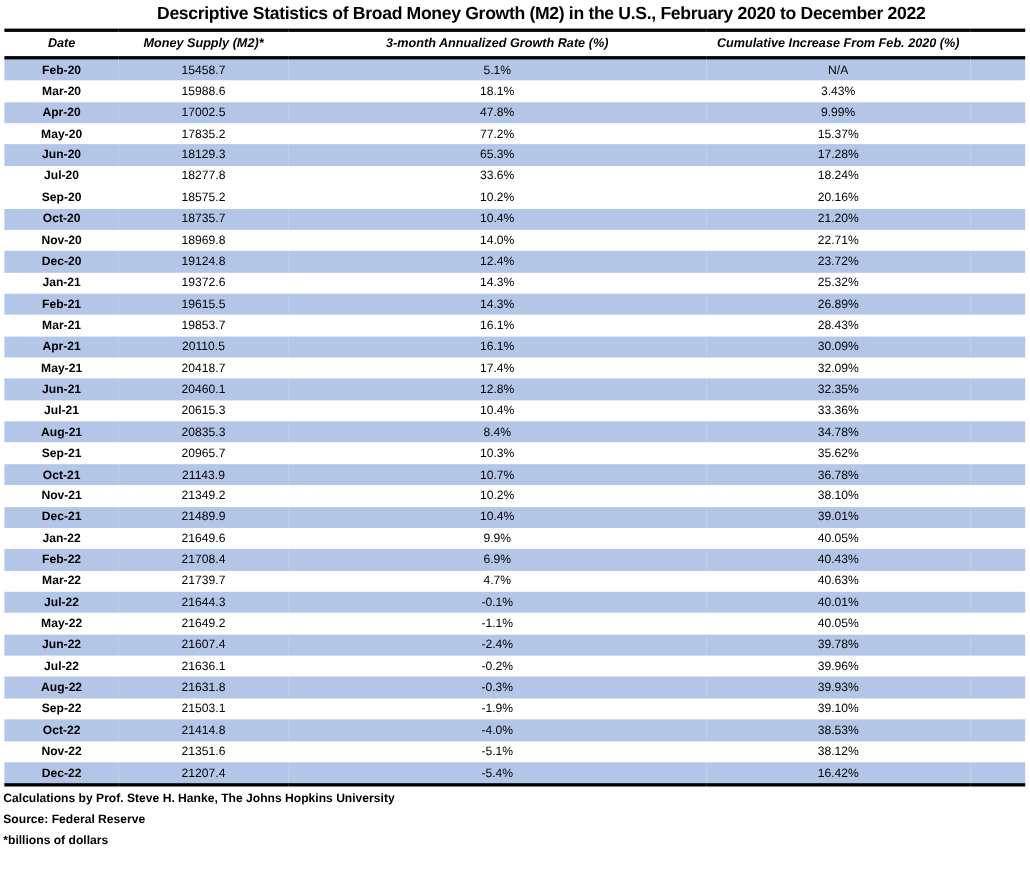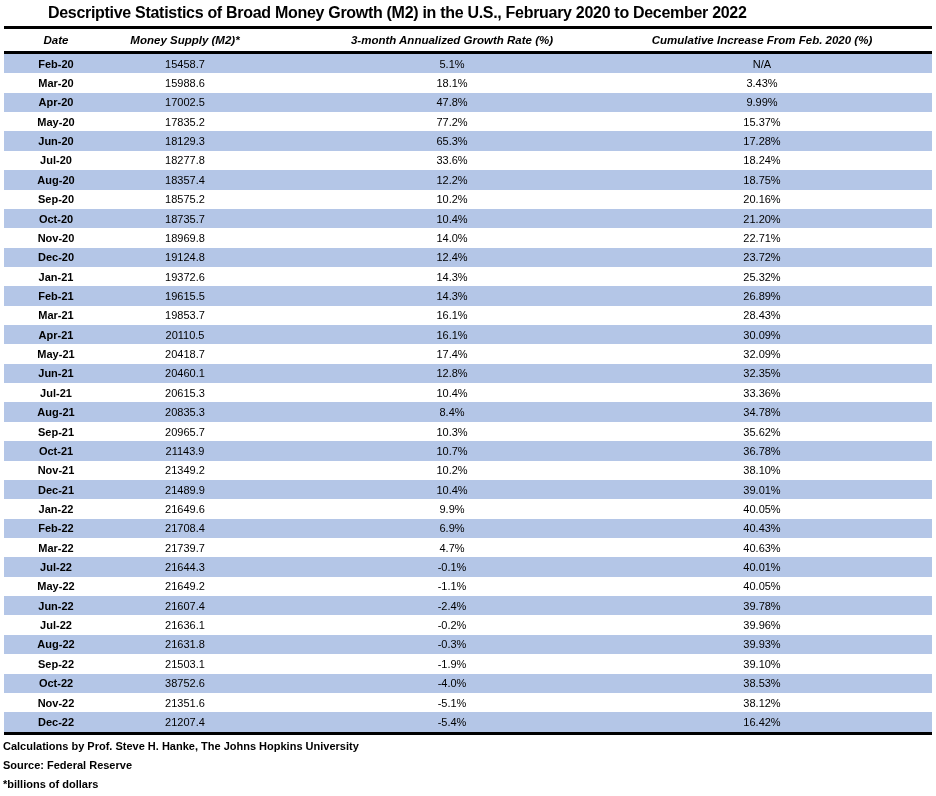--- a/index.html
+++ b/index.html
@@ -10,21 +10,21 @@
     font-family: "Liberation Sans", sans-serif;
     color: #000;
   }
   .page {
     width: 936px;
     height: 796px;
     overflow: hidden;
     box-sizing: border-box;
   }
   .title {
-    text-align: left;
+    text-align: center;
     font-weight: bold;
     font-size: 16px;
     line-height: 26px;
     height: 26px;
     letter-spacing: -0.3px;
     white-space: nowrap;
     margin-left: 48px;
   }
   table.stats-table {
     border-collapse: collapse;
@@ -132,27 +132,20 @@
     <td>17.28%</td>
     <td></td>
   </tr>
         <tr>
     <td>Jul-20</td>
     <td>18277.8</td>
     <td>33.6%</td>
     <td>18.24%</td>
     <td></td>
   </tr>
-        <tr class="shaded">
-    <td>Aug-20</td>
-    <td>18357.4</td>
-    <td>12.2%</td>
-    <td>18.75%</td>
-    <td></td>
-  </tr>
         <tr>
     <td>Sep-20</td>
     <td>18575.2</td>
     <td>10.2%</td>
     <td>20.16%</td>
     <td></td>
   </tr>
         <tr class="shaded">
     <td>Oct-20</td>
     <td>18735.7</td>
@@ -316,21 +309,21 @@
   </tr>
         <tr>
     <td>Sep-22</td>
     <td>21503.1</td>
     <td>-1.9%</td>
     <td>39.10%</td>
     <td></td>
   </tr>
         <tr class="shaded">
     <td>Oct-22</td>
-    <td>38752.6</td>
+    <td>21414.8</td>
     <td>-4.0%</td>
     <td>38.53%</td>
     <td></td>
   </tr>
         <tr>
     <td>Nov-22</td>
     <td>21351.6</td>
     <td>-5.1%</td>
     <td>38.12%</td>
     <td></td>

